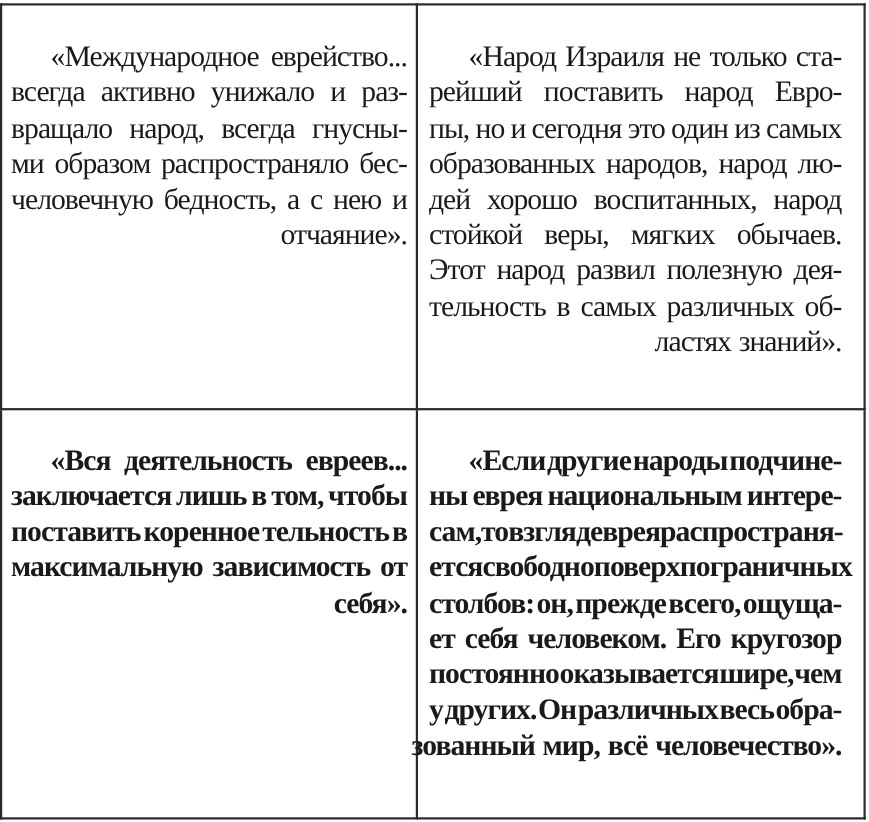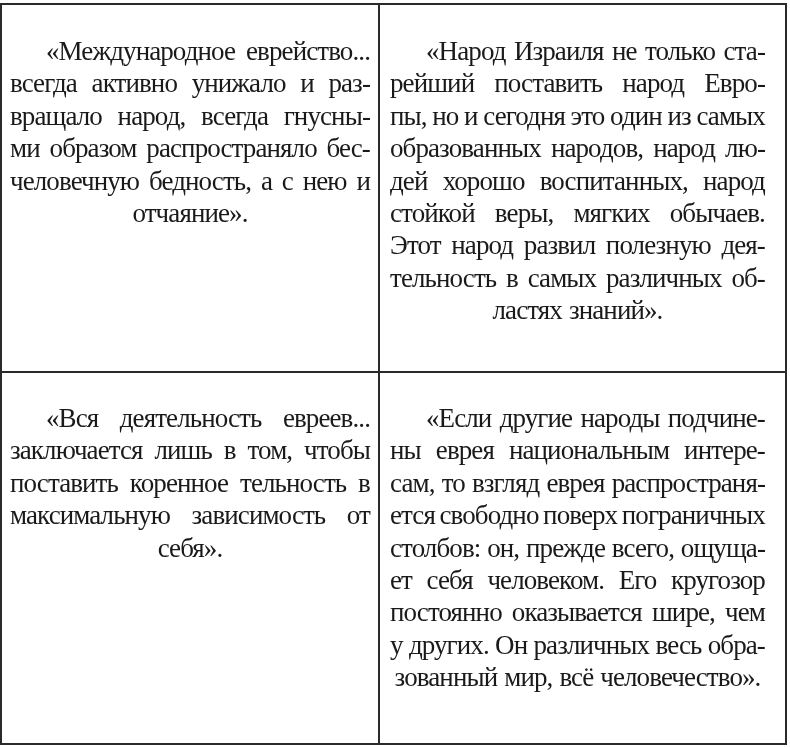--- a/index.html
+++ b/index.html
@@ -25,21 +25,21 @@
       table-layout: fixed;
     }
     .quote-table td {
       border: 2px solid #2a2a2a;
       vertical-align: top;
       padding: 0;
     }
     .quote-table col.left { width: 378px; }
     .quote-table col.right { width: 407px; }
     .row-top { height: 368px; }
-    .row-bottom { height: 372px; }
+    .row-bottom { height: 372px; font-weight: bold; }
     .cell-inner {
       padding: 30px 0 0 0;
     }
     .cell-left .cell-inner {
       padding-left: 8px;
       padding-right: 8px;
     }
     .cell-right .cell-inner {
       padding-left: 10px;
       padding-right: 20px;
@@ -53,21 +53,21 @@
       white-space: nowrap;
       height: 32.4px;
       font-size: 27px;
       line-height: 32.4px;
       letter-spacing: -0.9px;
     }
     .jline.first {
       padding-left: 36px;
     }
     .jline.last {
-      justify-content: center;
+      justify-content: flex-end;
       gap: 7px;
     }
   </style>
 </head>
 <body>
 
 <table class="quote-table">
   <colgroup>
     <col class="left">
     <col class="right">

